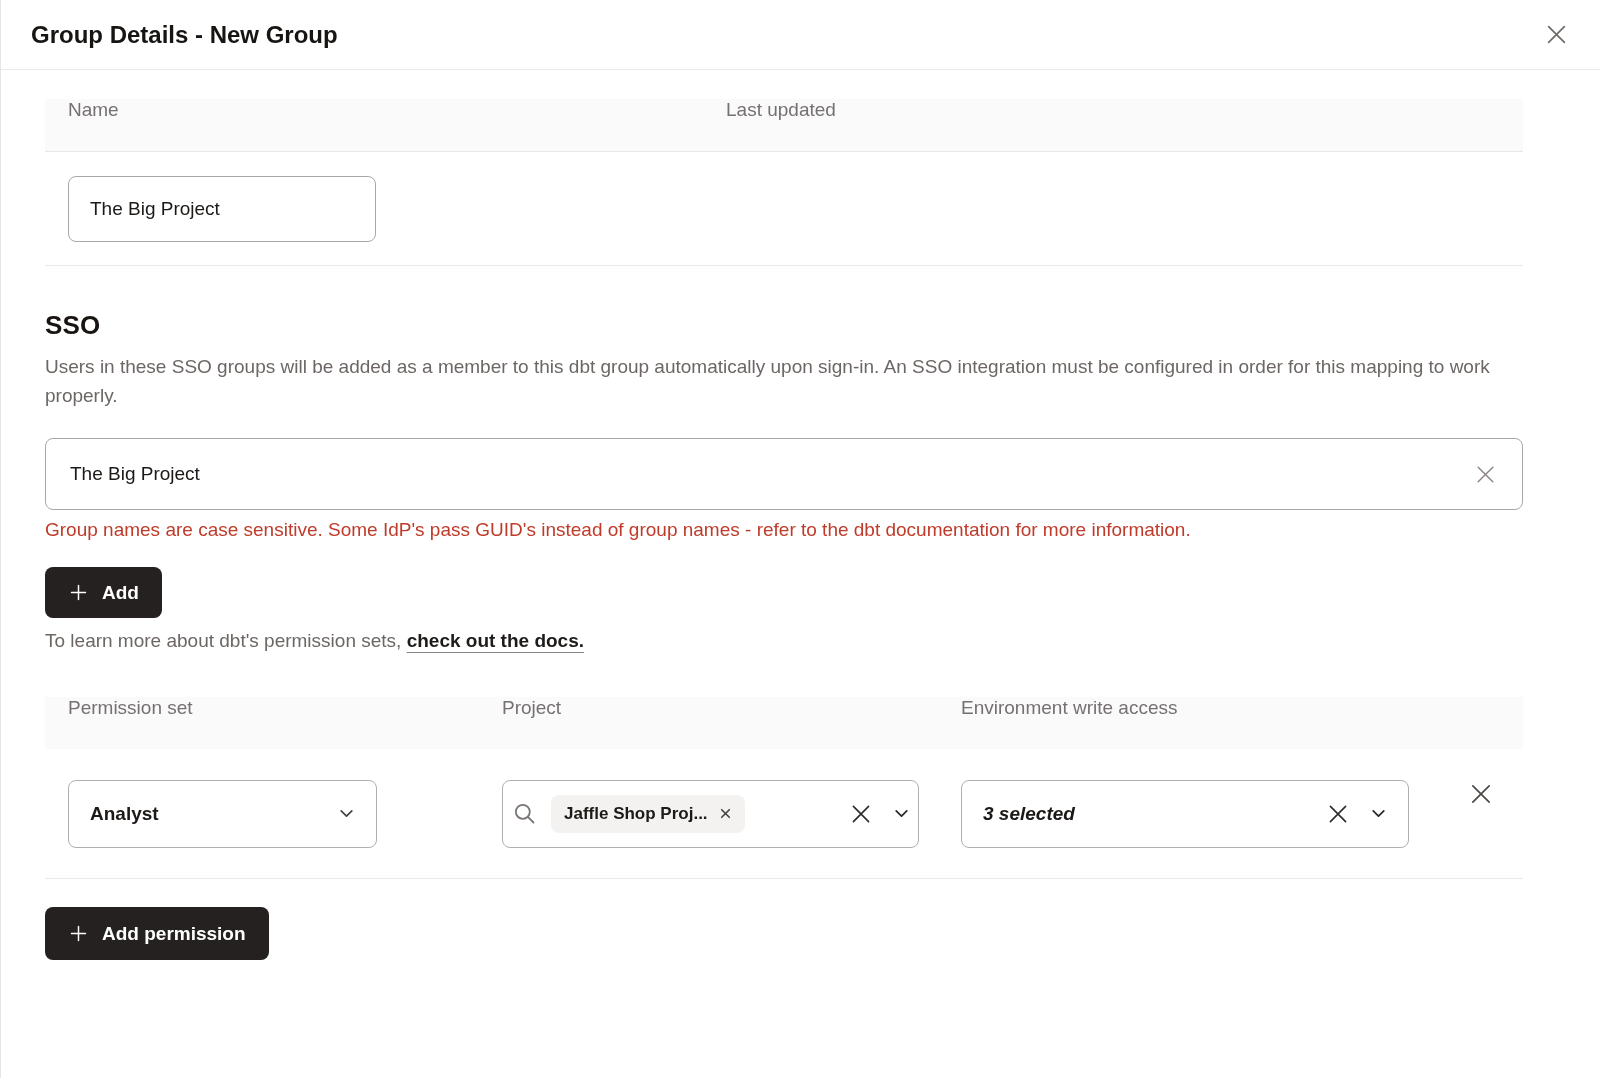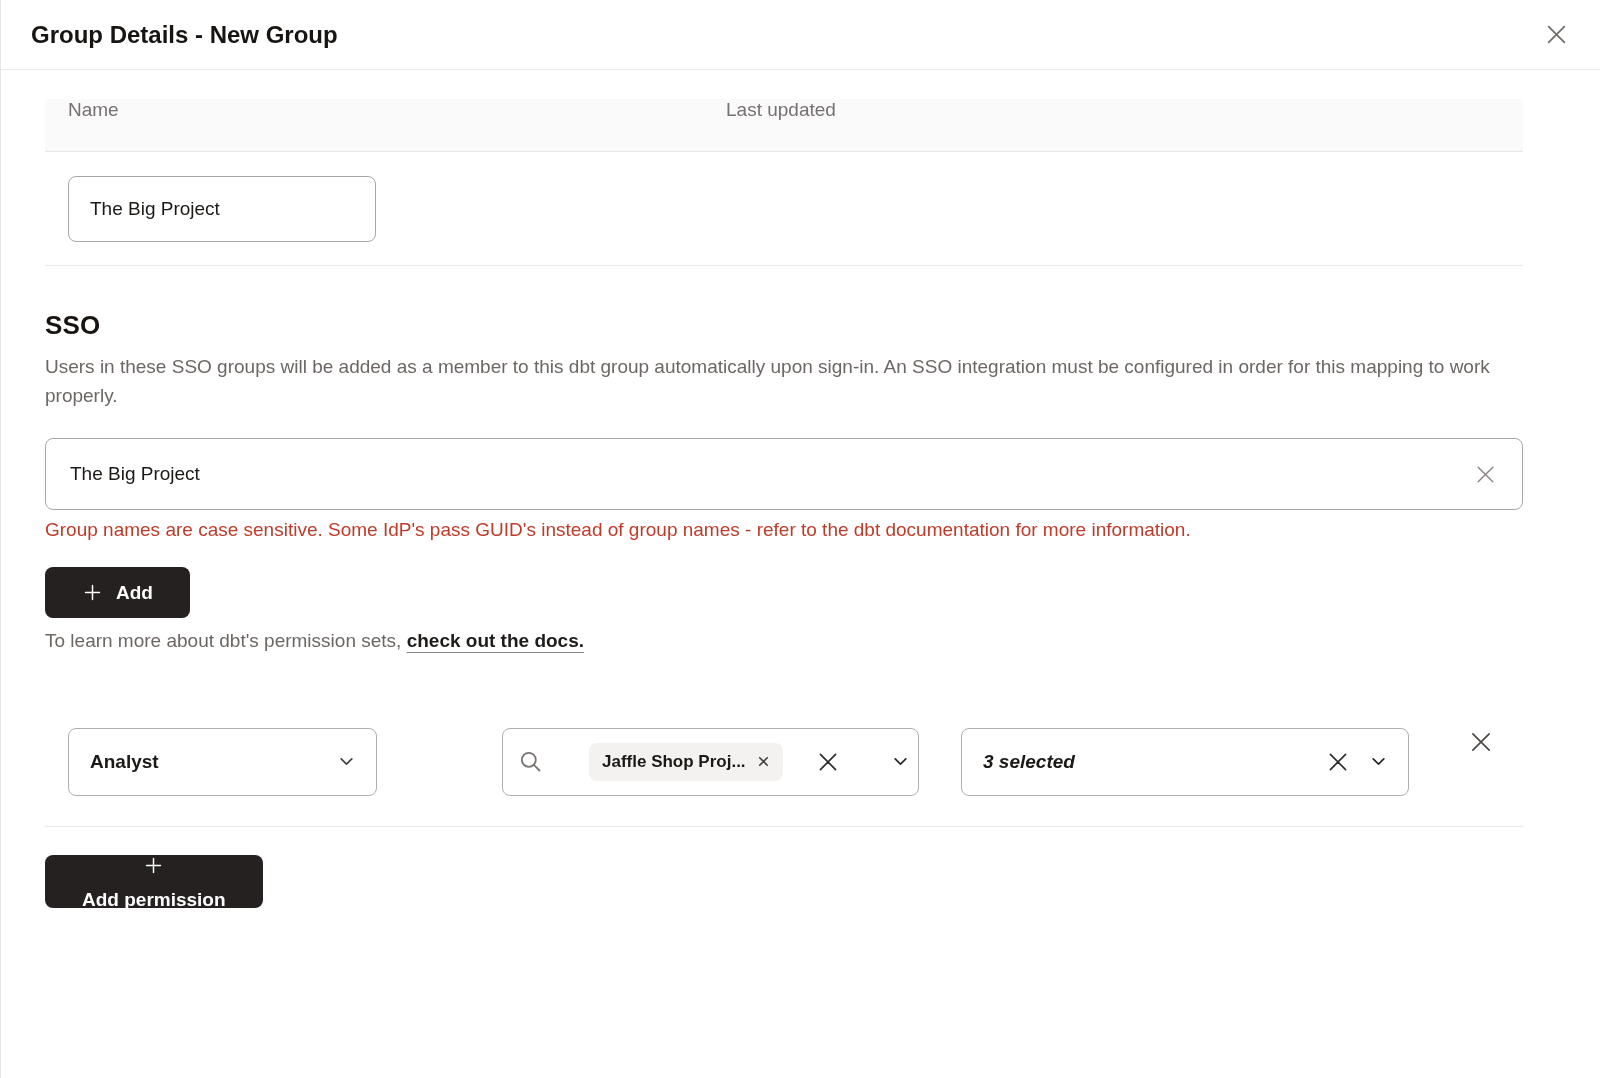--- a/index.html
+++ b/index.html
@@ -85,24 +85,24 @@
   .sso-input-wrap .icon-btn { color: #8a8582; }
   .error-text { margin-top: 9px; font-size: 19px; color: #bf3b2a; }
 
   
   .btn-dark {
     display: inline-flex; align-items: center; gap: 13px;
     background: #242120; color: #ffffff;
     border: none; border-radius: 8px; cursor: pointer;
     font-family: "Liberation Sans", sans-serif;
     font-size: 19px; font-weight: 600;
-    height: 51px; padding: 0 37px;
+    height: 51px; padding: 0 23px;
   }
   .btn-add { margin-top: 26px; }
-  .btn-add-permission { margin-top: 28px; height: 53px; flex-direction: column; }
+  .btn-add-permission { margin-top: 28px; height: 53px; }
 
   
   .access-h { margin-top: 48px; }
   .docs-line { margin-top: 12px; font-size: 19px; color: #6c6764; }
   .docs-link {
     color: #1e1b19; font-weight: 600;
     text-decoration: underline;
     text-decoration-color: #8a8582;
     text-underline-offset: 5px;
     cursor: pointer;
@@ -121,21 +121,21 @@
   .t2-row .t2-c1 { padding-left: 23px; }
 
   .control {
     height: 68px;
     border: 1px solid #b3afac; border-radius: 8px;
     background: #fff;
     display: flex; align-items: center;
     cursor: pointer;
   }
   .select-permission { width: 309px; padding: 0 21px; }
-  .select-project { width: 417px; padding: 0 14px; gap: 32px; }
+  .select-project { width: 417px; padding: 0 8px; }
   .select-env { width: 448px; padding: 0 21px; }
   .control-label { font-size: 19px; font-weight: 600; color: #1c1917; }
   .chev { color: #454240; margin-left: auto; display: inline-flex; }
   .chev-fixed { margin-left: 19px; color: #2a2725; }
 
   .search-glyph { color: #7a7572; display: inline-flex; margin-right: 13px; }
   .chip {
     display: inline-flex; align-items: center; gap: 11px;
     background: #f4f2f0; border-radius: 8px;
     padding: 9px 13px;
@@ -198,20 +198,25 @@
             <path d="M12 4v16M4 12h16" stroke="currentColor" stroke-width="1.7" stroke-linecap="round"></path>
           </svg>
       </span>
       <span>Add</span>
     </button>
   </div>
 
   <p class="docs-line"><span>To learn more about dbt's permission sets, </span><a class="docs-link">check out the docs.</a></p>
 
   <div class="t2">
+    <div class="thead">
+      <div class="t2-c1">Permission set</div>
+      <div class="t2-c2">Project</div>
+      <div class="t2-c3">Environment write access</div>
+    </div>
 
     <div class="t2-row">
 
       <div class="t2-c1">
         <div class="control select-permission">
           <span class="control-label">Analyst</span>
           <span class="chev">
             <svg width="17" height="17" viewBox="0 0 16 16" fill="none">
                 <path d="M3 5.5l5 5 5-5" stroke="currentColor" stroke-width="1.6" stroke-linecap="round" stroke-linejoin="round"></path>
               </svg>

